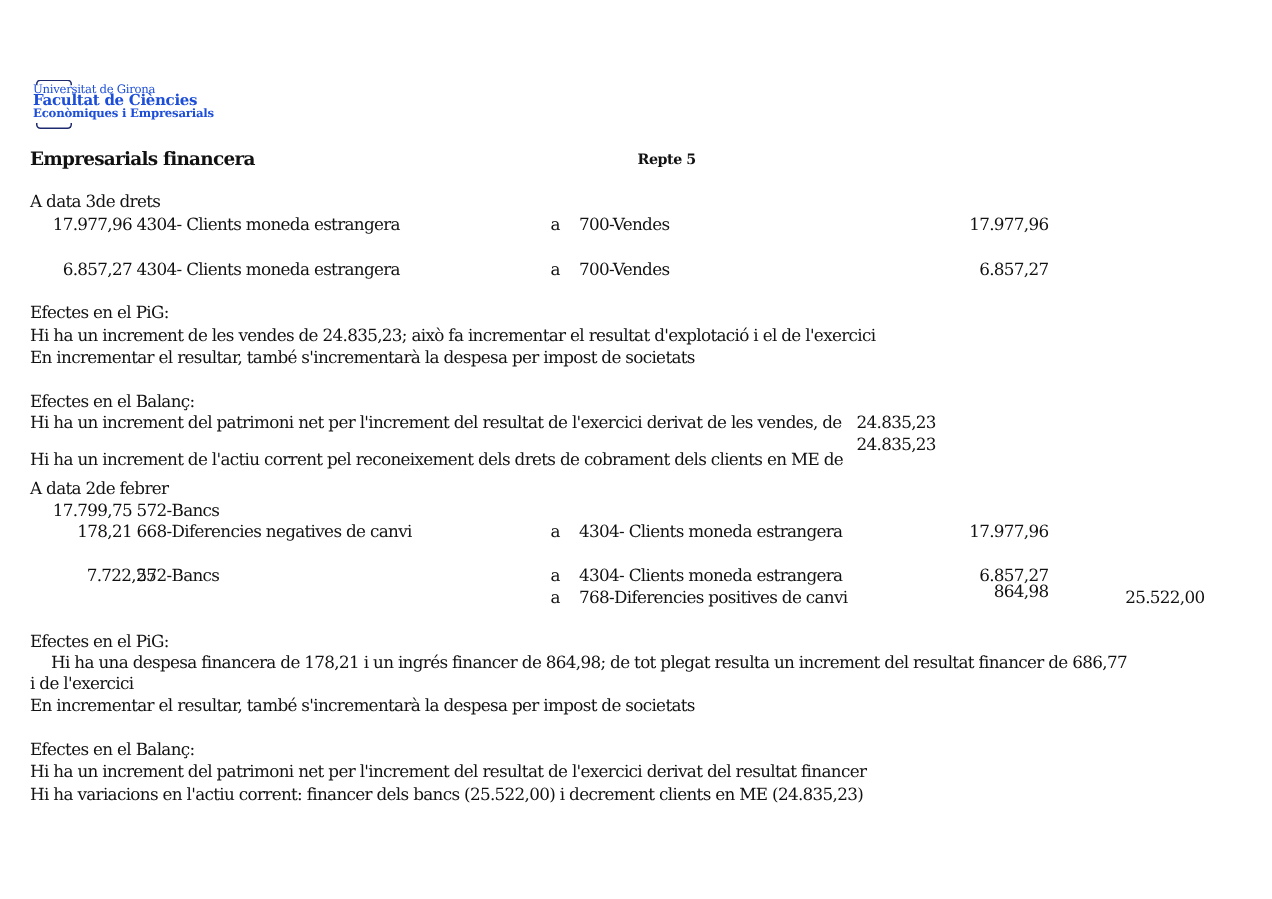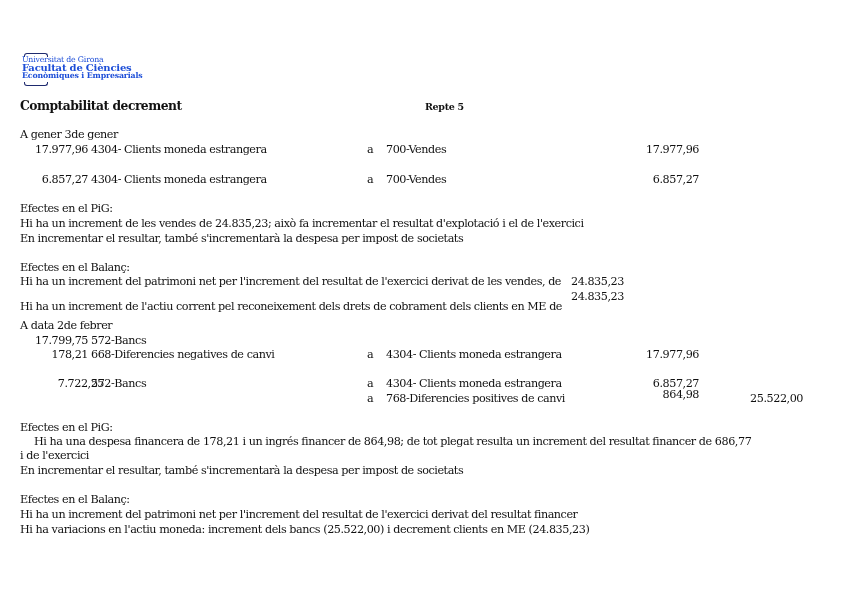--- a/index.html
+++ b/index.html
@@ -57,25 +57,25 @@
 <body>
 
 <div class="logo">
   <div class="bracket-top"></div>
   <div class="l1">Universitat de Girona</div>
   <div class="l2">Facultat de Ciències</div>
   <div class="l3">Econòmiques i Empresarials</div>
   <div class="bracket-bot"></div>
 </div>
 
-<div class="abs title" style="left:20px; top:98px;">Comptabilitat decrement</div>
+<div class="abs title" style="left:20px; top:98px;">Empresarials financera</div>
 <div class="abs repte" style="left:386px; top:101px;">Repte 5</div>
 
 <div>
-  <div class="abs t" style="left:20px; top:128px;">A gener 3de gener</div>
+  <div class="abs t" style="left:20px; top:128px;">A data 3de drets</div>
 
   <div>
     <div class="abs t right" style="left:20px; width:68px; top:143px;">17.977,96</div>
     <div class="abs t" style="left:91px; top:143px;">4304- Clients moneda estrangera</div>
     <div class="abs t" style="left:367px; top:143px;">a</div>
     <div class="abs t" style="left:386px; top:143px;">700-Vendes</div>
     <div class="abs t right" style="left:620px; width:79px; top:143px;">17.977,96</div>
   </div>
 
   <div>
@@ -129,15 +129,15 @@
   <div>
     <div class="abs t" style="left:20px; top:421px;">Efectes en el PiG:</div>
     <div class="abs t" style="left:20px; top:435px;margin-left:14px;">Hi ha una despesa financera de 178,21 i un ingrés financer de 864,98; de tot plegat resulta un increment del resultat financer de 686,77</div>
     <div class="abs t" style="left:20px; top:449px;text-align:right;">i  de l'exercici</div>
     <div class="abs t" style="left:20px; top:464px;">En incrementar el resultar, també s'incrementarà la despesa per impost de societats</div>
   </div>
 
   <div>
     <div class="abs t" style="left:20px; top:493px;">Efectes en el Balanç:</div>
     <div class="abs t" style="left:20px; top:508px;">Hi ha un increment del patrimoni net per l'increment del resultat de l'exercici derivat del resultat financer</div>
-    <div class="abs t" style="left:20px; top:523px;">Hi ha variacions en l'actiu moneda: increment dels bancs (25.522,00) i decrement clients en ME (24.835,23)</div>
+    <div class="abs t" style="left:20px; top:523px;">Hi ha variacions en l'actiu corrent: financer dels bancs (25.522,00) i decrement clients en ME (24.835,23)</div>
   </div>
 </div>
 
 </body></html>

